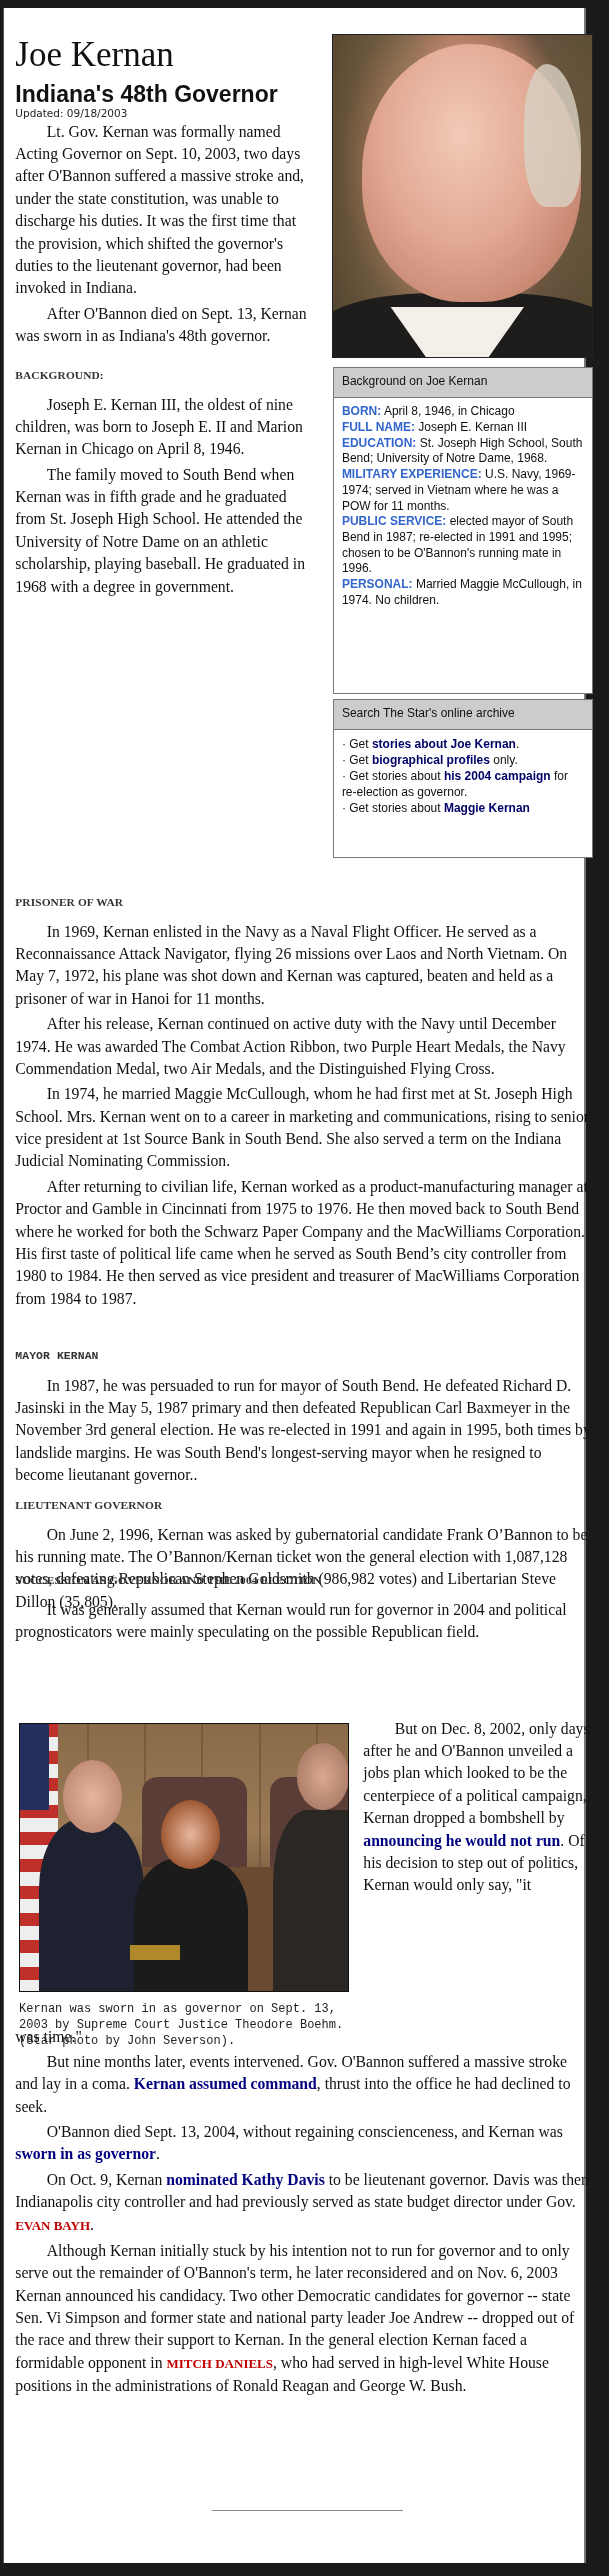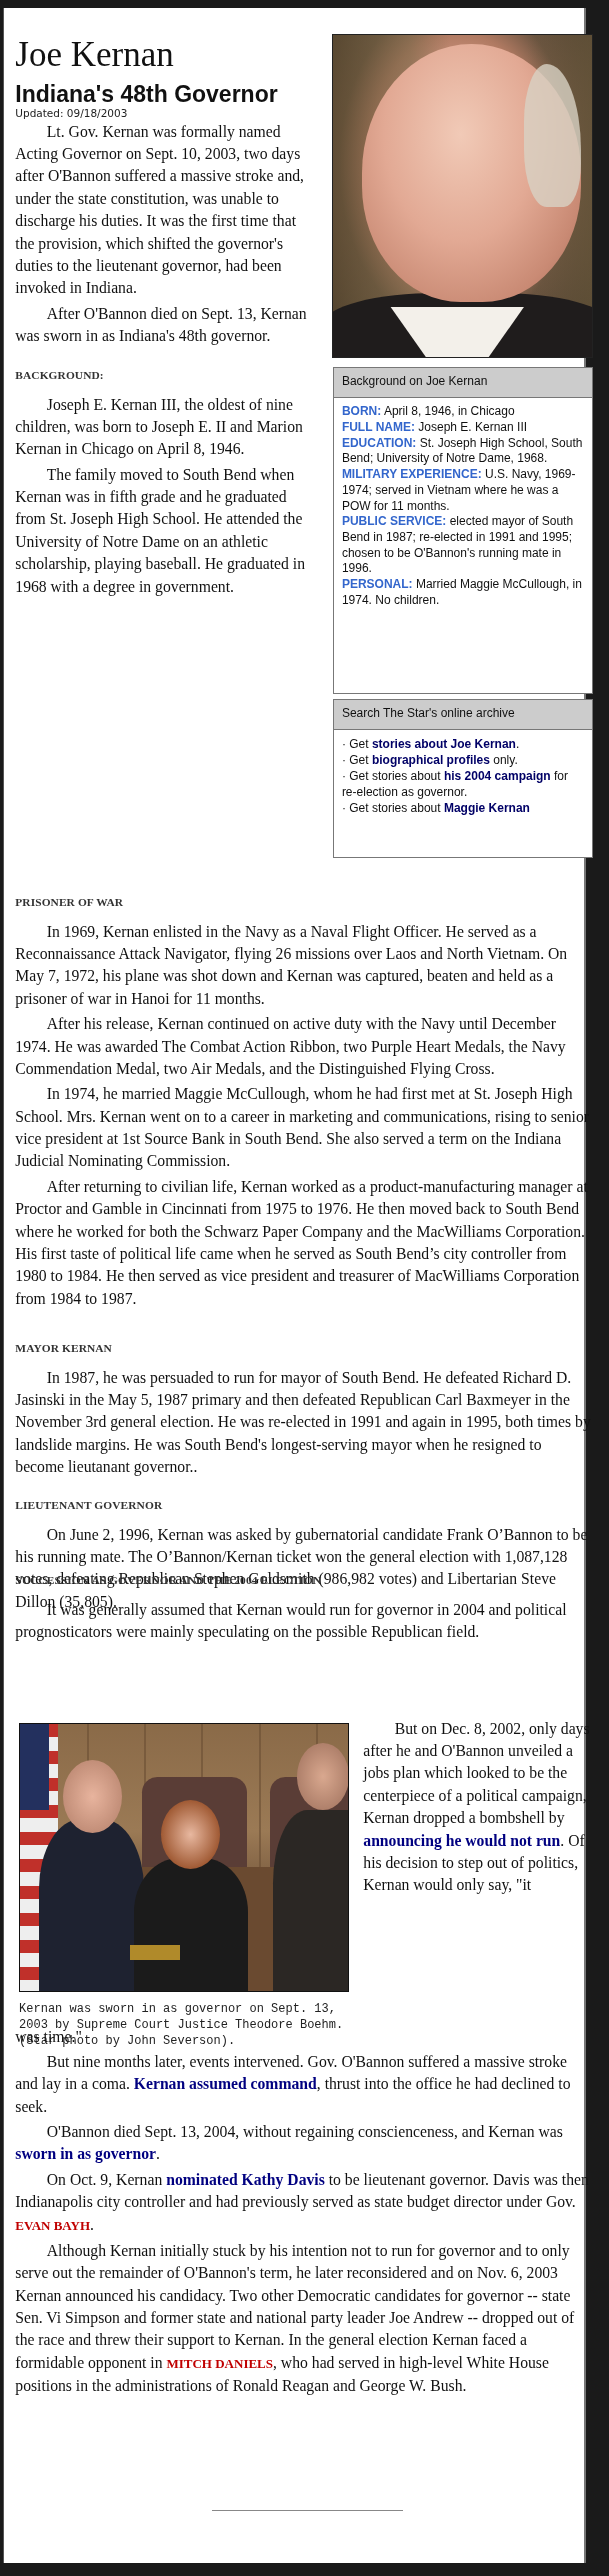--- a/index.html
+++ b/index.html
@@ -148,21 +148,21 @@
 
     <div class="full sec-pow">
       <div class="section-head" style="margin-top:0;">PRISONER OF WAR</div>
       <p>In 1969, Kernan enlisted in the Navy as a Naval Flight Officer. He served as a Reconnaissance Attack Navigator, flying 26 missions over Laos and North Vietnam. On May 7, 1972, his plane was shot down and Kernan was captured, beaten and held as a prisoner of war in Hanoi for 11 months.</p>
       <p>After his release, Kernan continued on active duty with the Navy until December 1974. He was awarded The Combat Action Ribbon, two Purple Heart Medals, the Navy Commendation Medal, two Air Medals, and the Distinguished Flying Cross.</p>
       <p>In 1974, he married Maggie McCullough, whom he had first met at St. Joseph High School. Mrs. Kernan went on to a career in marketing and communications, rising to senior vice president at 1st Source Bank in South Bend. She also served a term on the Indiana Judicial Nominating Commission.</p>
       <p>After returning to civilian life, Kernan worked as a product-manufacturing manager at Proctor and Gamble in Cincinnati from 1975 to 1976. He then moved back to South Bend where he worked for both the Schwarz Paper Company and the MacWilliams Corporation. His first taste of political life came when he served as South Bend’s city controller from 1980 to 1984. He then served as vice president and treasurer of MacWilliams Corporation from 1984 to 1987.</p>
     </div>
 
     <div class="full sec-mayor">
-      <div class="section-head" style="margin-top:8px;">MAYOR KERNAN</div>
+      <div class="section-head" style="margin-top:16px;font-family:Liberation Mono, monospace;">MAYOR KERNAN</div>
       <p>In 1987, he was persuaded to run for mayor of South Bend. He defeated Richard D. Jasinski in the May 5, 1987 primary and then defeated Republican Carl Baxmeyer in the November 3rd general election. He was re-elected in 1991 and again in 1995, both times by landslide margins. He was South Bend's longest-serving mayor when he resigned to become lieutanant governor..</p>
     </div>
 
     <div class="full sec-lg">
       <div class="section-head" style="margin-top:8px;">LIEUTENANT GOVERNOR</div>
       <p>On June 2, 1996, Kernan was asked by gubernatorial candidate Frank O’Bannon to be his running mate. The O’Bannon/Kernan ticket won the general election with 1,087,128 votes, defeating Republican Stephen Goldsmith (986,982 votes) and Libertarian Steve Dillon (35,805).</p>
     </div>
 
     <div class="full sec-succ">
       <div class="section-head" style="margin-top:0;">SUCCESSION AS GOVERNOR AND THE 2004 ELECTION</div>

